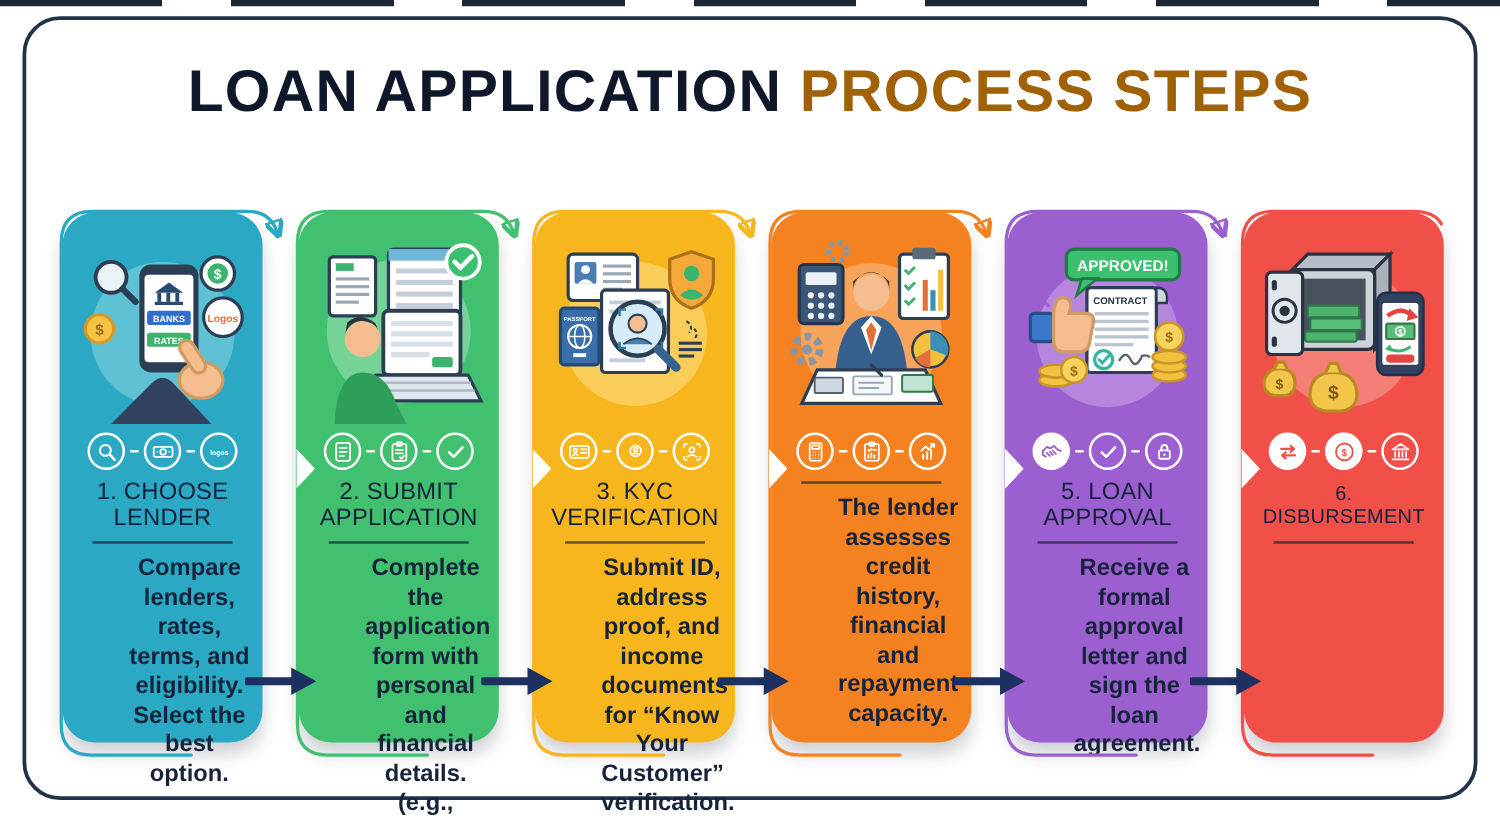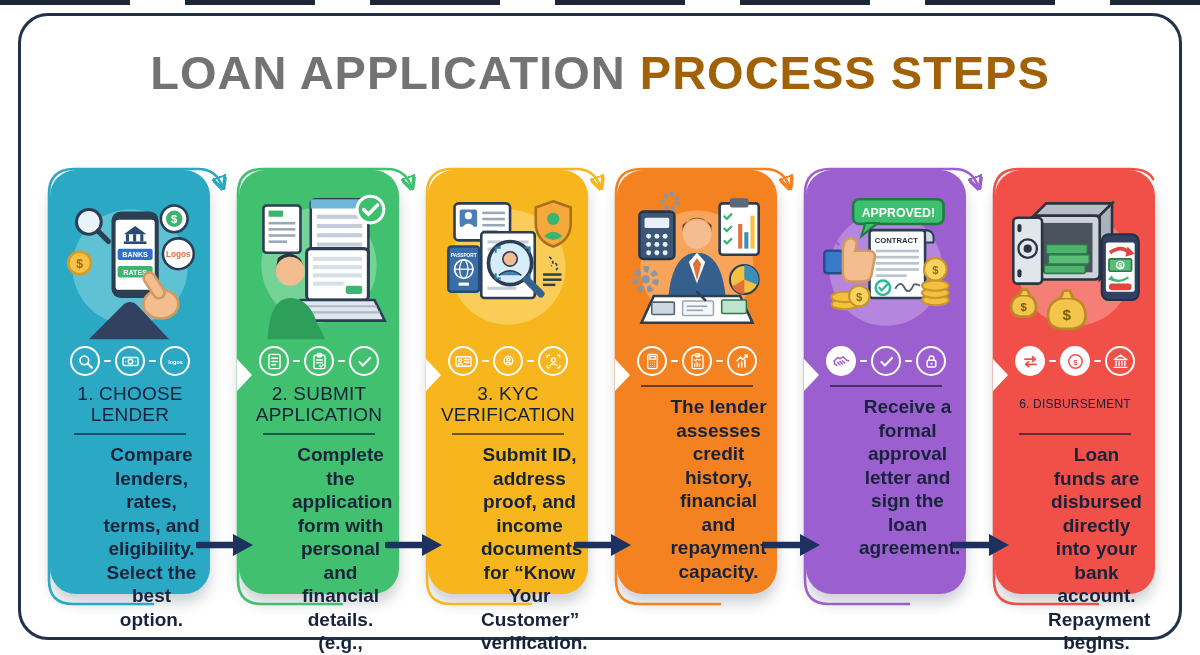--- a/index.html
+++ b/index.html
@@ -4,42 +4,42 @@
 <style>
   * { margin:0; padding:0; box-sizing:border-box; }
   body { font-family:"Liberation Sans", sans-serif; background:#ffffff; }
   .page { position:relative; width:1200px; height:655px; background:#ffffff; overflow:hidden; }
   .topstrip { position:absolute; top:0; left:0; right:0; height:5px;
     background:repeating-linear-gradient(90deg,#1b2734 0 130px, rgba(255,255,255,0) 130px 185px); }
   .frame { position:absolute; left:18px; top:13px; right:18px; bottom:15px;
     border:3px solid #223248; border-radius:30px; }
   .header { position:absolute; top:48px; left:0; width:100%; text-align:center; }
   .header h1 { font-size:47px; font-weight:800; letter-spacing:1px; line-height:1.05; }
-  .t-primary { color:#737373; }
+  .t-primary { color:#0f172a; }
   .t-secondary { color:#a16207; }
   .row { position:absolute; left:50px; top:170px; width:1105px; height:454px; }
   .card { position:absolute; top:0; width:160px; height:424px; border-radius:26px;
     background:var(--c); color:#16233a; box-shadow:0 9px 14px rgba(30,40,60,.22);
     padding:10px 8px 0 8px; text-align:center; }
   .card .notch { position:absolute; left:-2px; top:189px; width:15px; height:32px;
     background:#ffffff; clip-path:polygon(0 0, 100% 50%, 0 100%); z-index:3; }
   svg.loop { position:absolute; left:-15px; top:-15px; width:190px; height:454px;
     overflow:visible; color:var(--c); pointer-events:none; }
   svg.loop path { fill:none; stroke:currentColor; stroke-width:2.6; stroke-linecap:round; }
   .illo { height:164px; display:flex; align-items:center; justify-content:center; }
   .illo svg { width:144px; height:158px; }
   .iconrow { height:34px; display:flex; align-items:center; justify-content:center; gap:4px; }
   .icirc { width:30px; height:30px; border:2px solid #ffffff; border-radius:50%;
     display:flex; align-items:center; justify-content:center; color:#ffffff; flex:0 0 auto; }
   .icirc.filled { background:#ffffff; color:var(--c); }
   .icirc svg { width:19px; height:19px; display:block; }
   .idash { width:7px; height:2.5px; background:#ffffff; border-radius:2px; flex:0 0 auto; }
   .title { margin-top:6px; font-size:19px; line-height:1.1; font-weight:400; color:#14213a;
     letter-spacing:.2px; min-height:42px; display:flex; align-items:center; justify-content:center; }
-  .card6 .title { font-size:12px;text-align:right; }
+  .card6 .title { font-size:16px; }
   .divider { border:none; border-top:2px solid rgba(12,24,44,.62); width:78%; margin:7px auto 8px auto; }
   .desc { font-size:19px; line-height:1.24; font-weight:700; color:#16233a; padding:0 2px;margin-left:43px; }
   .gap-arrow { position:absolute; top:362px; width:58px; height:26px; z-index:4; }
   .gap-arrow svg { width:100%; height:100%; display:block; }
   text { font-family:"Liberation Sans", sans-serif; }
 </style>
 </head>
 <body>
 <div class="page">
 
@@ -423,20 +423,21 @@
           </span>
           <span class="idash"></span>
           <span class="icirc">
             <svg viewBox="0 0 24 24" fill="none" stroke="currentColor" stroke-width="1.9" stroke-linecap="round">
               <rect x="6.5" y="10.5" width="11" height="8.5" rx="1.8"></rect>
               <path d="M9 10.5V8a3 3 0 016 0v2.5"></path>
               <circle cx="12" cy="14.8" r="1.2" fill="currentColor" stroke="none"></circle>
             </svg>
           </span>
         </div>
+    <h2 class="title">5. LOAN APPROVAL</h2>
     <hr class="divider">
     <p class="desc">Receive a formal approval letter and sign the loan agreement.</p>
   </section>
 
   <section class="card card6" style="left: 945px; --c: #f15049;">
     <div class="notch"></div>
     <svg class="loop" viewBox="0 0 190 454">
       <path d="M118 449 H38 Q14 449 14 425 V39 Q14 14 39 14 H150 Q168 14 173 24"></path>
     </svg>
     <div class="illo">
@@ -493,21 +494,20 @@
               <line x1="6.5" y1="12" x2="6.5" y2="17"></line>
               <line x1="10.2" y1="12" x2="10.2" y2="17"></line>
               <line x1="13.8" y1="12" x2="13.8" y2="17"></line>
               <line x1="17.5" y1="12" x2="17.5" y2="17"></line>
               <line x1="4" y1="19.5" x2="20" y2="19.5"></line>
             </svg>
           </span>
         </div>
     <h2 class="title">6. DISBURSEMENT</h2>
     <hr class="divider">
-    <p class="desc">Loan funds are disbursed directly into your bank account. Repayment begins.</p>
   </section>
 
 <div class="gap-arrow" style="left: 146px;">
         <svg viewBox="0 0 58 26">
           <line x1="2" y1="13" x2="40" y2="13" stroke="#1d3160" stroke-width="6.5" stroke-linecap="round"></line>
           <polygon points="37,2 57,13 37,24" fill="#1d3160"></polygon>
         </svg>
       </div>
       <div class="gap-arrow" style="left: 335px;">
         <svg viewBox="0 0 58 26">

